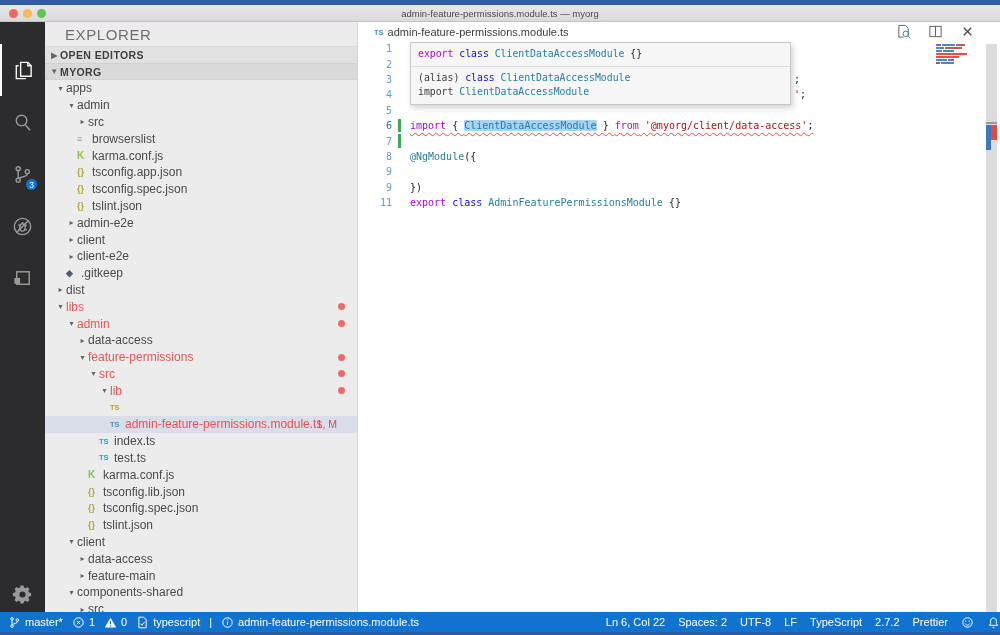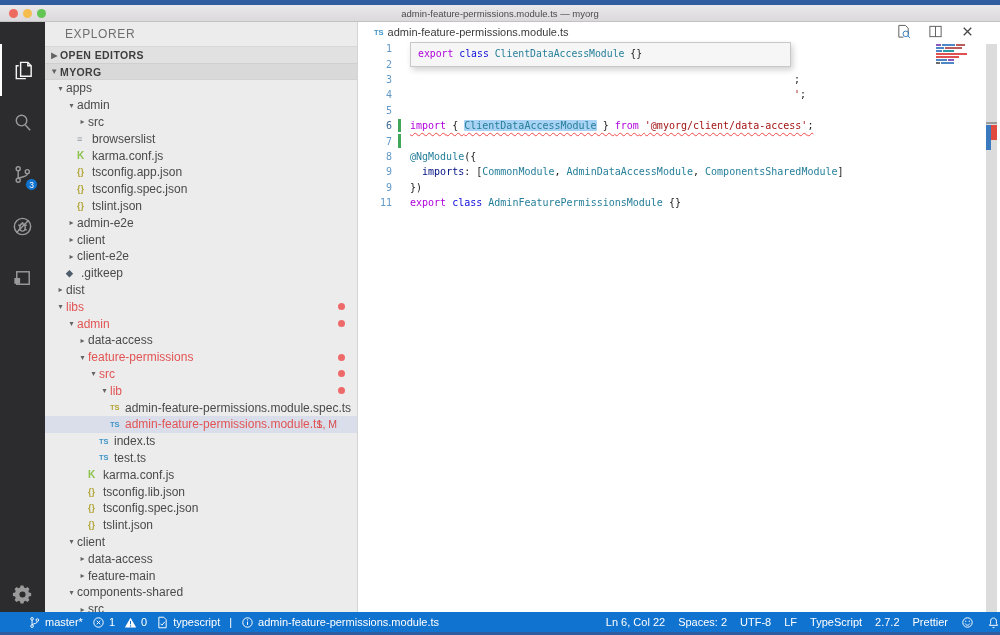--- a/index.html
+++ b/index.html
@@ -24,21 +24,21 @@
   .act-item svg { width:23px; height:23px; }
   .act-item.active { border-left:2px solid #fff; }
   .act-badge { position:absolute; right:7px; bottom:9px; min-width:13px; height:13px; border-radius:8px;
     background:#1073cf; color:#fff; font-size:8.5px; display:flex; align-items:center; justify-content:center;
     border:1px solid #2c2c2e; padding:0 2px; }
 
   
   .sidebar { position:absolute; left:45px; top:0; width:313px; height:590px; background:#ececec;
     border-right:1px solid #d5d5d5; overflow:hidden; }
   .sidebar-title { height:24px; display:flex; align-items:center; padding-left:20px;
-    font-size:12px; letter-spacing:.6px; color:#6f6f6f; }
+    font-size:15px; letter-spacing:.6px; color:#6f6f6f; }
   .section-head { height:17px; display:flex; align-items:center; font-size:10.5px; font-weight:bold;
     color:#3e3e3e; letter-spacing:.4px; padding-left:4px; cursor:pointer; }
   .section-head .tw { width:11px; font-size:8px; color:#646464; text-align:center; }
   .sh-open { background:#e1e1e1; border-top:1px solid #d8d8d8; }
   .sh-root { background:#d9d9d9; border-top:1px solid #cfcfcf; border-bottom:1px solid #d2d2d2; }
 
   .tree { position:relative; }
   .trow { position:relative; height:16.8px; display:flex; align-items:center; font-size:12px;
     color:#4a4a4a; cursor:pointer; white-space:nowrap; }
   .trow.selected { background:#dadeea; }
@@ -90,21 +90,21 @@
   .mm-row { height:2px; margin-bottom:1px; display:flex; gap:1px; }
   .mm-seg { height:2px; }
   .overview { position:absolute; right:3px; top:22px; width:11px; bottom:0; background:#dcdcdc; }
   .ov-mod { position:absolute; left:0; top:81px; width:5px; height:25px; }
   .ov-err { position:absolute; right:0; top:81px; width:6px; height:15px; }
   .ov-line { position:absolute; left:0; top:78px; width:11px; height:2px; background:#9a9a9a; }
 
   
   .statusbar { position:absolute; left:0; top:612px; width:1000px; height:20px; background:#1073cf;
     color:#fff; font-size:11px; display:flex; align-items:center; }
-  .sb-left { display:flex; align-items:center; gap:9px; padding-left:8px; flex:1;margin-left:20px; }
+  .sb-left { display:flex; align-items:center; gap:9px; padding-left:8px; flex:1; }
   .sb-right { display:flex; align-items:center; gap:13px; padding-right:0; }
   .sb-item { display:flex; align-items:center; gap:4px; cursor:pointer; white-space:nowrap; }
   .sb-item svg { width:13px; height:13px; }
 </style>
 </head>
 <body>
 
 <div class="win">
 
   <div class="titlebar">
@@ -248,21 +248,20 @@
             <span>src</span>
             <span class="t-dot"></span>
           </div>
           <div class="trow err" style="padding-left: 54px;">
             <span class="tw">▾</span>
             <span>lib</span>
             <span class="t-dot"></span>
           </div>
           <div class="trow" style="padding-left: 65px;">
             <span class="ficon ts-yellow">TS</span>
-            <span>admin-feature-permissions.module.spec.ts</span>
           </div>
           <div class="trow err selected" style="padding-left: 65px;">
             <span class="ficon ts-blue">TS</span>
             <span>admin-feature-permissions.module.ts</span>
             <span class="t-badge">1, M</span>
           </div>
           <div class="trow" style="padding-left: 54px;">
             <span class="ficon ts-blue">TS</span>
             <span>index.ts</span>
           </div>
@@ -362,34 +361,34 @@
             <span class="lnum">7</span>
             <div class="gitbar"></div>
             <span class="ctext"></span>
           </div>
           <div class="cline" style="top: 107.8px;">
             <span class="lnum">8</span>
             <span class="ctext"><span class="tk-ty">@NgModule</span><span class="tk-p">({</span></span>
           </div>
           <div class="cline" style="top: 123.2px;">
             <span class="lnum">9</span>
-            <span class="ctext"><span class="tk-p">  </span><span class="tk-v">imports</span><span class="tk-p">: [</span><span class="tk-ty">CommonModule</span><span class="tk-p">, </span><span class="tk-ty">AdminDataAccessModule</span><span class="tk-p">, </span><span class="tk-ty">ComponentsSharedModule</span><span class="tk-p">]</span></span>
           </div>
           <div class="cline" style="top: 138.6px;">
             <span class="lnum">9</span>
             <span class="ctext"><span class="tk-p">})</span></span>
           </div>
           <div class="cline" style="top: 154px;">
             <span class="lnum">11</span>
             <span class="ctext"><span class="tk-k">export</span><span class="tk-p"> </span><span class="tk-cl">class</span><span class="tk-p"> </span><span class="tk-ty">AdminFeaturePermissionsModule</span><span class="tk-p"> {}</span></span>
           </div>
           <span class="fragment" style="top: 32.8px;"><span class="tk-p">;</span></span>
           <span class="fragment" style="top: 48.2px;"><span class="tk-s">'</span><span class="tk-p">;</span></span>
           <div class="hover">
             <div class="hv-sec"><span class="tk-k">export</span><span class="tk-p"> </span><span class="tk-cl">class</span><span class="tk-p"> </span><span class="tk-ty">ClientDataAccessModule</span><span class="tk-p"> {}</span></div>
+            <div class="hv-sec"><span class="tk-d">(alias) </span><span class="tk-cl">class</span><span class="tk-d"> </span><span class="tk-ty">ClientDataAccessModule</span><br><span class="tk-d">import </span><span class="tk-ty">ClientDataAccessModule</span></div>
           </div>
         </div>
 
       <div class="minimap" id="minimap">
           <div class="mm-row">
             <div class="mm-seg" style="width: 5px; background: rgb(138, 91, 189);"></div>
             <div class="mm-seg" style="width: 13px; background: rgb(79, 134, 198);"></div>
             <div class="mm-seg" style="width: 9px; background: rgb(184, 92, 92);"></div>
           </div>
           <div class="mm-row">

